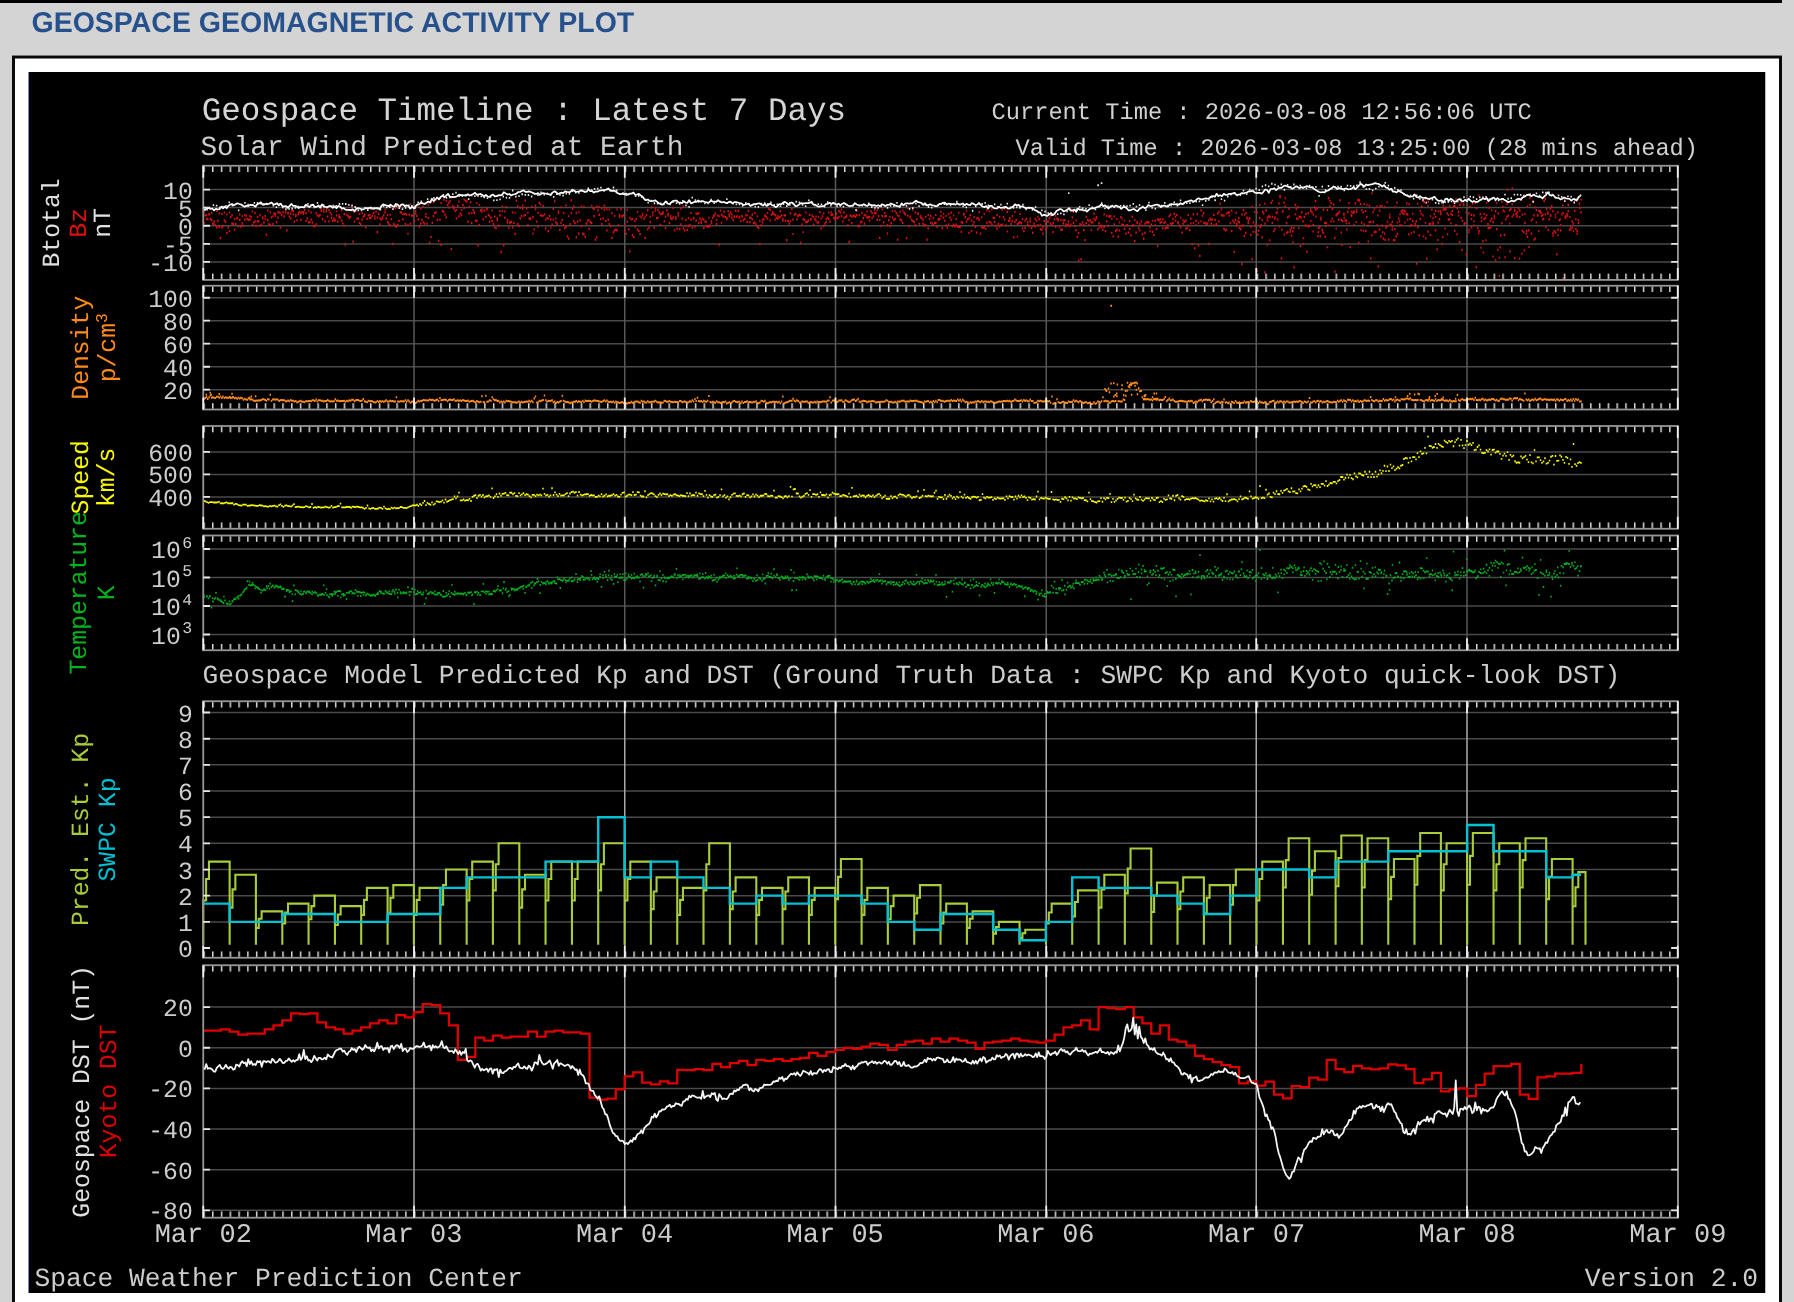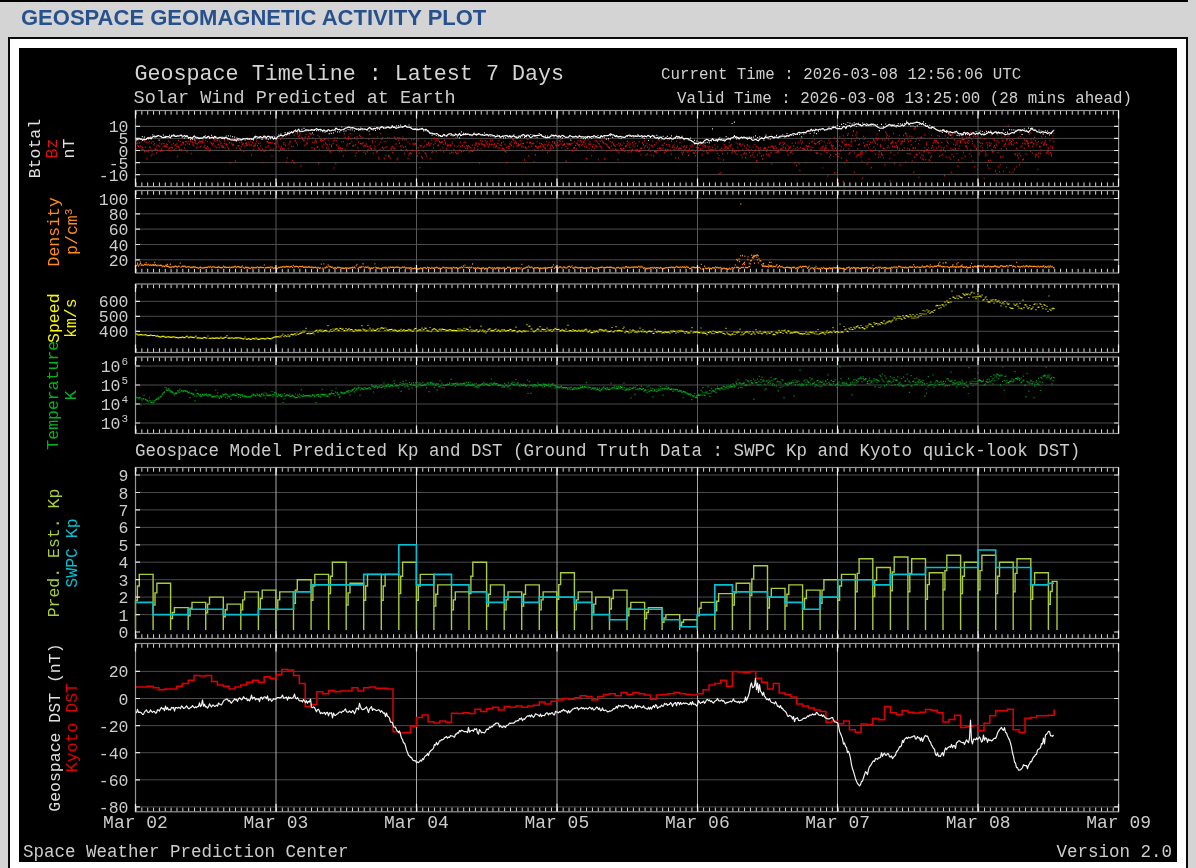--- a/index.html
+++ b/index.html
@@ -1,15 +1,15 @@
 <!DOCTYPE html>
 <html><head><meta charset="utf-8"><style>
 html,body{margin:0;padding:0;background:#d4d4d4;width:1196px;height:868px;overflow:hidden}
 #topbar{position:absolute;left:0;top:0;width:1188px;height:2px;background:#000}
-#hdr{position:absolute;left:21px;top:5px;font-family:"Liberation Sans",sans-serif;font-weight:bold;font-size:22px;color:#26518c;letter-spacing:0px}
+#hdr{position:absolute;left:21px;top:5px;font-family:"Liberation Sans",sans-serif;font-weight:bold;font-size:19px;color:#26518c;letter-spacing:0px}
 #box{position:absolute;left:8px;top:37px;width:1176px;height:840px;border:2px solid #0a0a0a;background:#fff}
 #plot{position:absolute;left:9px;top:9px;width:934px;height:814px;background:#3b82f6}
 </style></head><body>
 <div id="topbar"></div>
 <div id="hdr">GEOSPACE GEOMAGNETIC ACTIVITY PLOT</div>
 <div id="box">
     <div id="plot"><svg width="1158" height="814" viewBox="19 48 1158 814" font-family="Liberation Mono, monospace">
         <rect x="19" y="48" width="1158" height="814" fill="#000"></rect>
         <defs>
           <pattern id="tk" x="135.50" y="0" width="5.8517" height="4" patternUnits="userSpaceOnUse">

